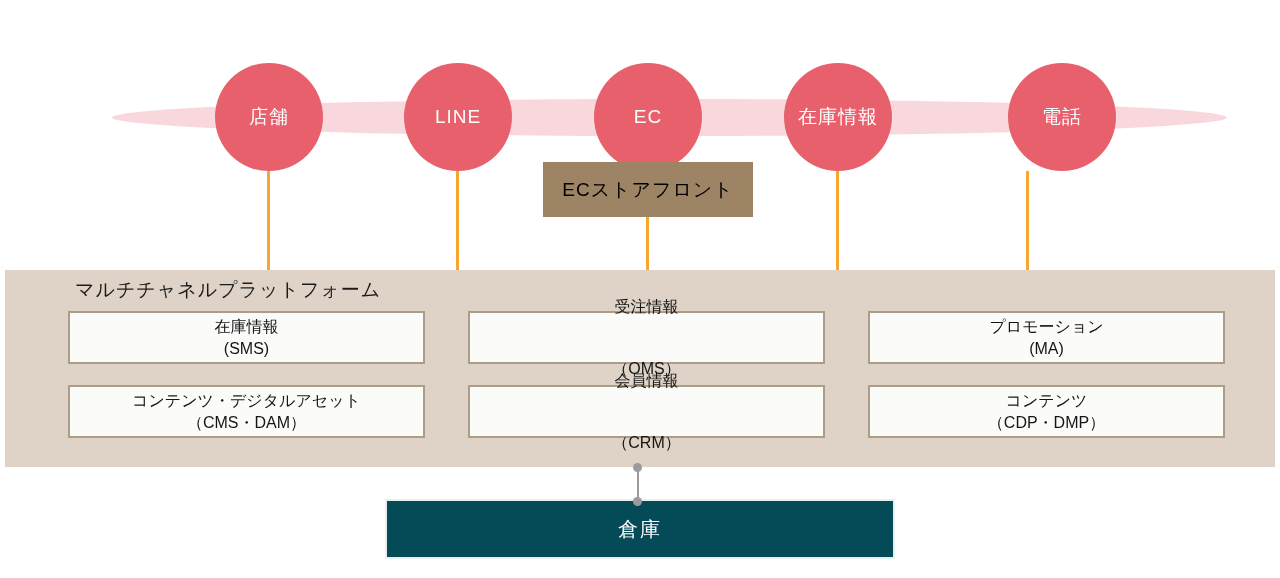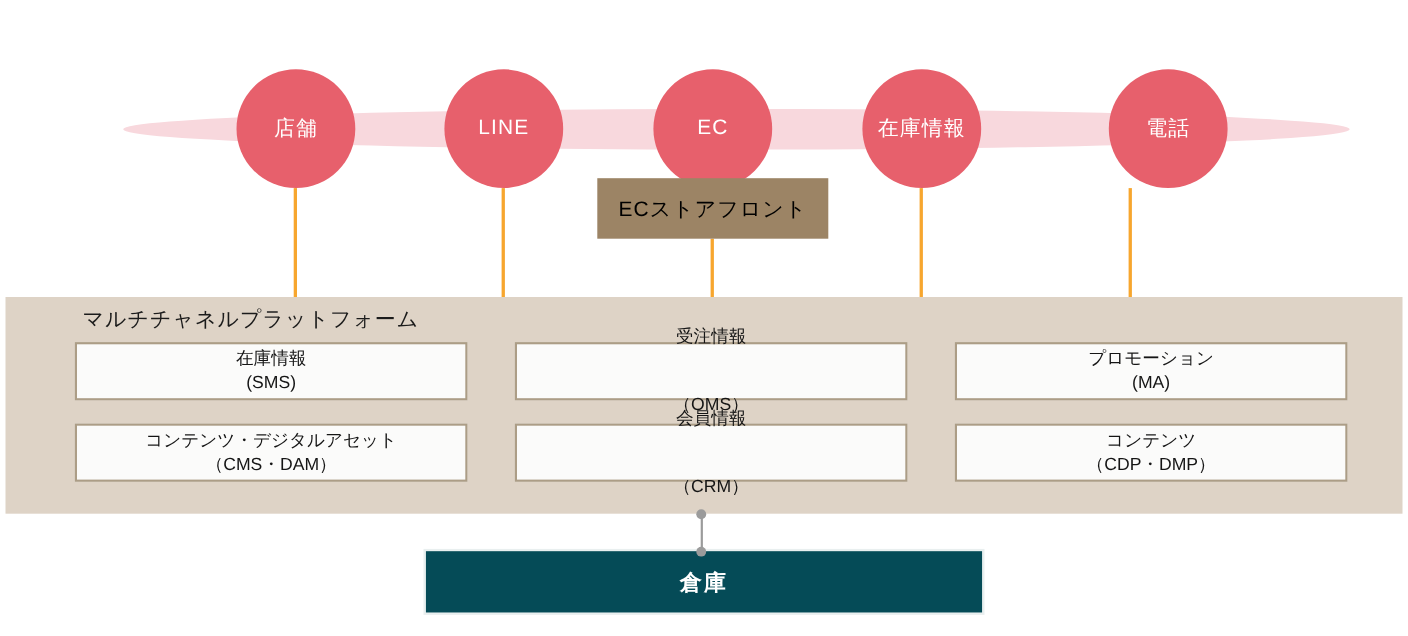--- a/index.html
+++ b/index.html
@@ -71,21 +71,21 @@
   .gline{left:637px;top:468px;width:2px;height:34px;background:#9b9b9b;z-index:2;}
   .gdot{width:9px;height:9px;border-radius:50%;background:#9b9b9b;z-index:3;}
   .gdot.d1{left:633px;top:463px;}
   .gdot.d2{left:633px;top:497px;}
 
   
   .warehouse{
     left:387px;top:501px;width:506px;height:56px;
     background:#054b57;outline:2px solid #e9efef;
     display:flex;align-items:center;justify-content:center;
-    color:#ffffff;font-size:20px;letter-spacing:2px;z-index:2;font-weight:bold;
+    color:#ffffff;font-size:20px;letter-spacing:2px;z-index:2;
   }
 </style>
 </head>
 <body>
 
 <div class="abs hl-ellipse"></div>
 
 <div class="abs channel c1">
   <span>店舗</span>
 </div>

